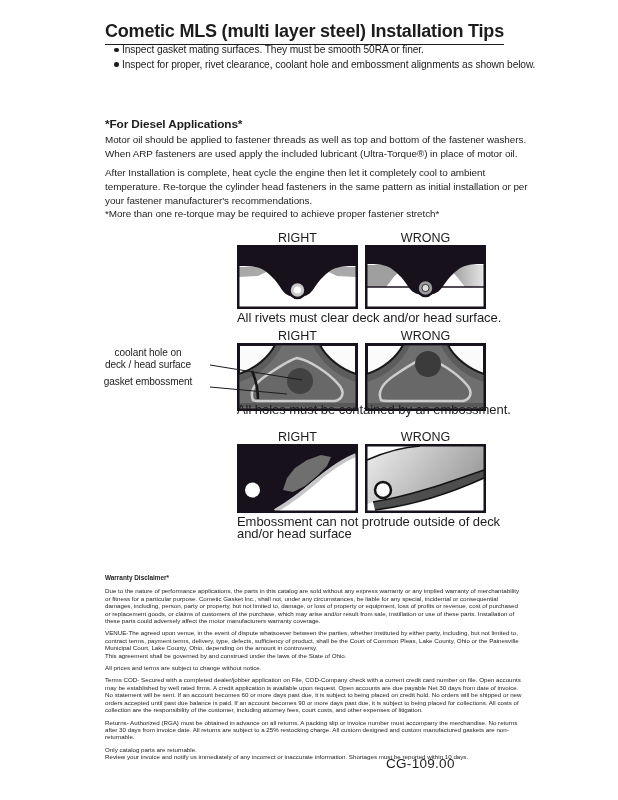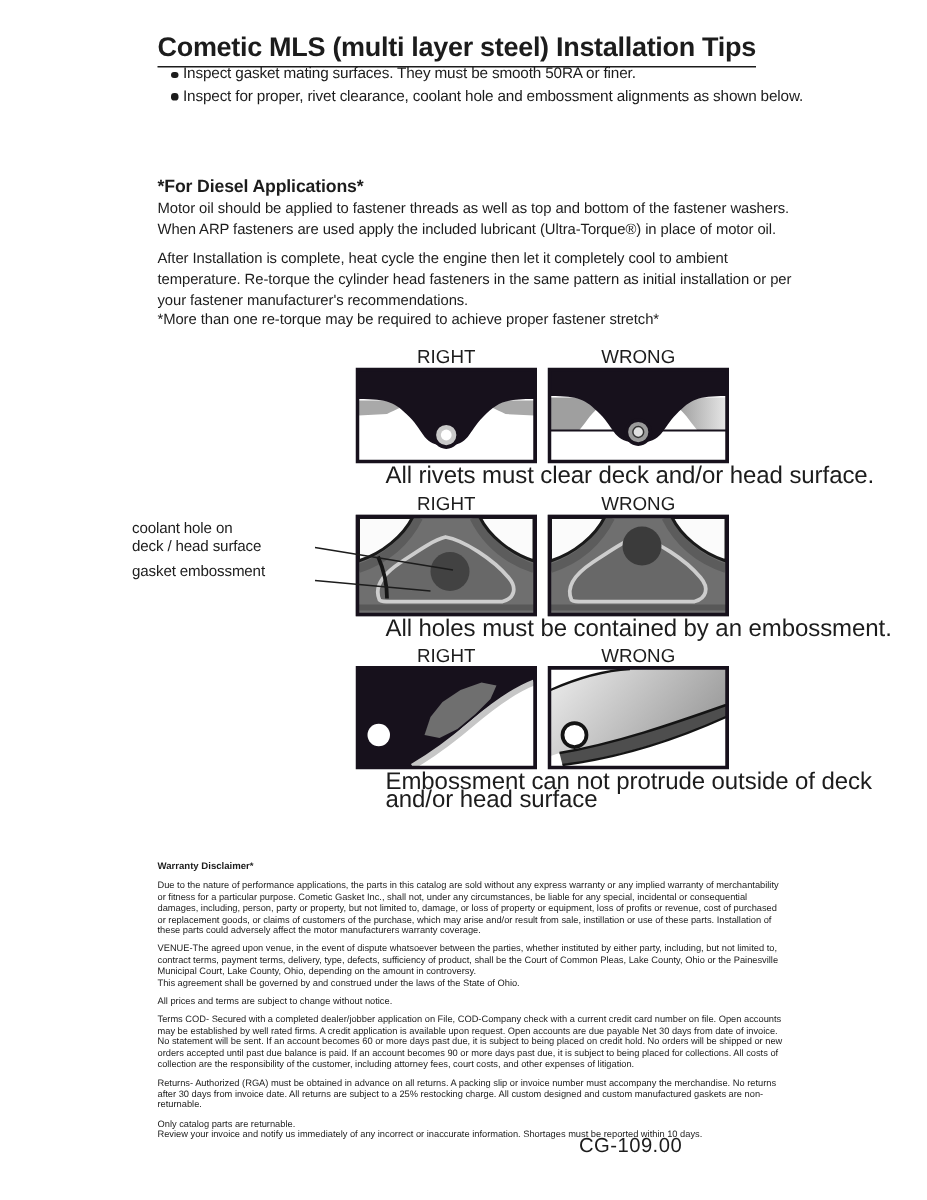--- a/index.html
+++ b/index.html
@@ -19,22 +19,22 @@
   .b-fill{flex:0 0 auto;width:4.5px;height:4.5px;background:#1c1c1c;border-radius:50%;margin:4.5px 3.5px 0 0;}
   .h2{left:105px;top:117px;font-size:11.8px;font-weight:bold;letter-spacing:-0.1px;}
   .body-p{left:105px;width:437px;font-size:9.9px;line-height:13.9px;letter-spacing:-0.05px;}
   .p1{top:133px;}
   .p2{top:166px;}
   .note{top:207px;width:460px;}
   .dg-labels{left:237px;top:0;width:249px;display:flex;gap:7px;font-size:12.5px;}
   .dg-labels span{flex:0 0 121px;text-align:center;}
   .dg-panels{left:237px;display:flex;gap:7px;}
   .dg-panels svg{display:block;}
-  .caption{left:237px;font-size:16px;letter-spacing:-0.05px;line-height:12px;margin-left:20px;}
-  .callout{width:120px;text-align:left;font-size:10.1px;line-height:11.8px;letter-spacing:-0.1px;}
+  .caption{left:237px;font-size:13px;letter-spacing:-0.05px;line-height:12px;}
+  .callout{width:120px;text-align:center;font-size:10.1px;line-height:11.8px;letter-spacing:-0.1px;}
   .disc{left:105px;top:574px;width:417px;font-size:6.2px;line-height:7.4px;letter-spacing:0;}
   .disc .dh{font-weight:bold;font-size:6.4px;margin-bottom:6px;}
   .disc .dp{margin-bottom:5px;}
   .code{left:386px;top:756px;font-size:13.5px;letter-spacing:0.3px;}
 </style>
 </head>
 <body>
 
 <div class="page">
 
@@ -123,21 +123,21 @@
     <div>coolant hole on</div>
     <div>deck / head surface</div>
   </div>
   <div class="abs callout" style="left:88px;top:376px;">
     <div>gasket embossment</div>
   </div>
   <svg class="abs" style="left:209px;top:358px;" width="100" height="42" viewBox="0 0 100 42">
     <line x1="1" y1="7" x2="93" y2="22" stroke="#1c1c1c" stroke-width="1"></line>
     <line x1="1" y1="29" x2="78" y2="36" stroke="#1c1c1c" stroke-width="1"></line>
   </svg>
-  <div class="abs caption" style="top:414px;">All holes must be contained by an embossment.</div>
+  <div class="abs caption" style="top:404px;">All holes must be contained by an embossment.</div>
 
   <div class="abs dg-labels" style="top:430px;">
     <span>RIGHT</span>
     <span>WRONG</span>
   </div>
   <div class="abs dg-panels" style="top:444px;">
     <svg width="121" height="69" viewBox="0 0 121 69">
       <rect x="0" y="0" width="121" height="69" fill="#ffffff"></rect>
       <path d="M2 2 L119 2 L119 11 C102 16 84 30 68 44 C56 54 46 62 38 67 L2 67 Z" fill="#17111c"></path>
       <path d="M38 67 C50 60 64 50 78 38 C92 26 106 16 119 11" fill="none" stroke="#c6c6c6" stroke-width="4"></path>

